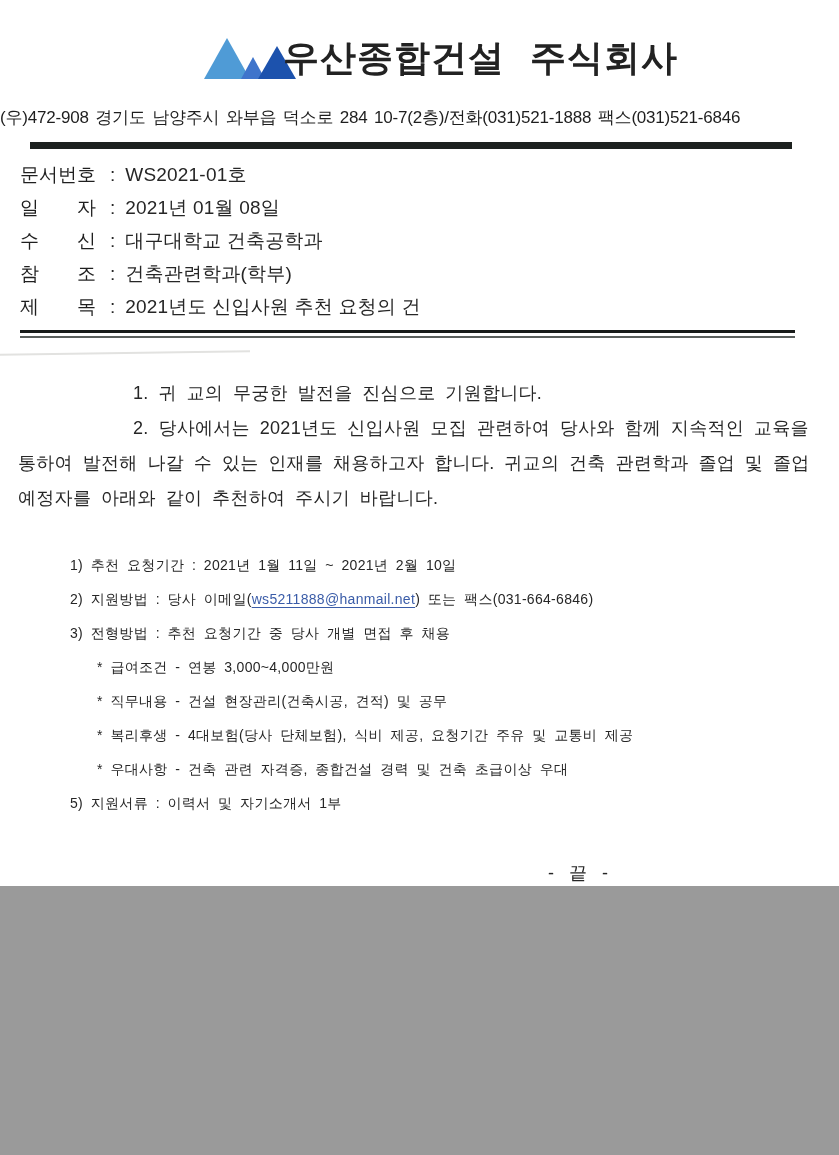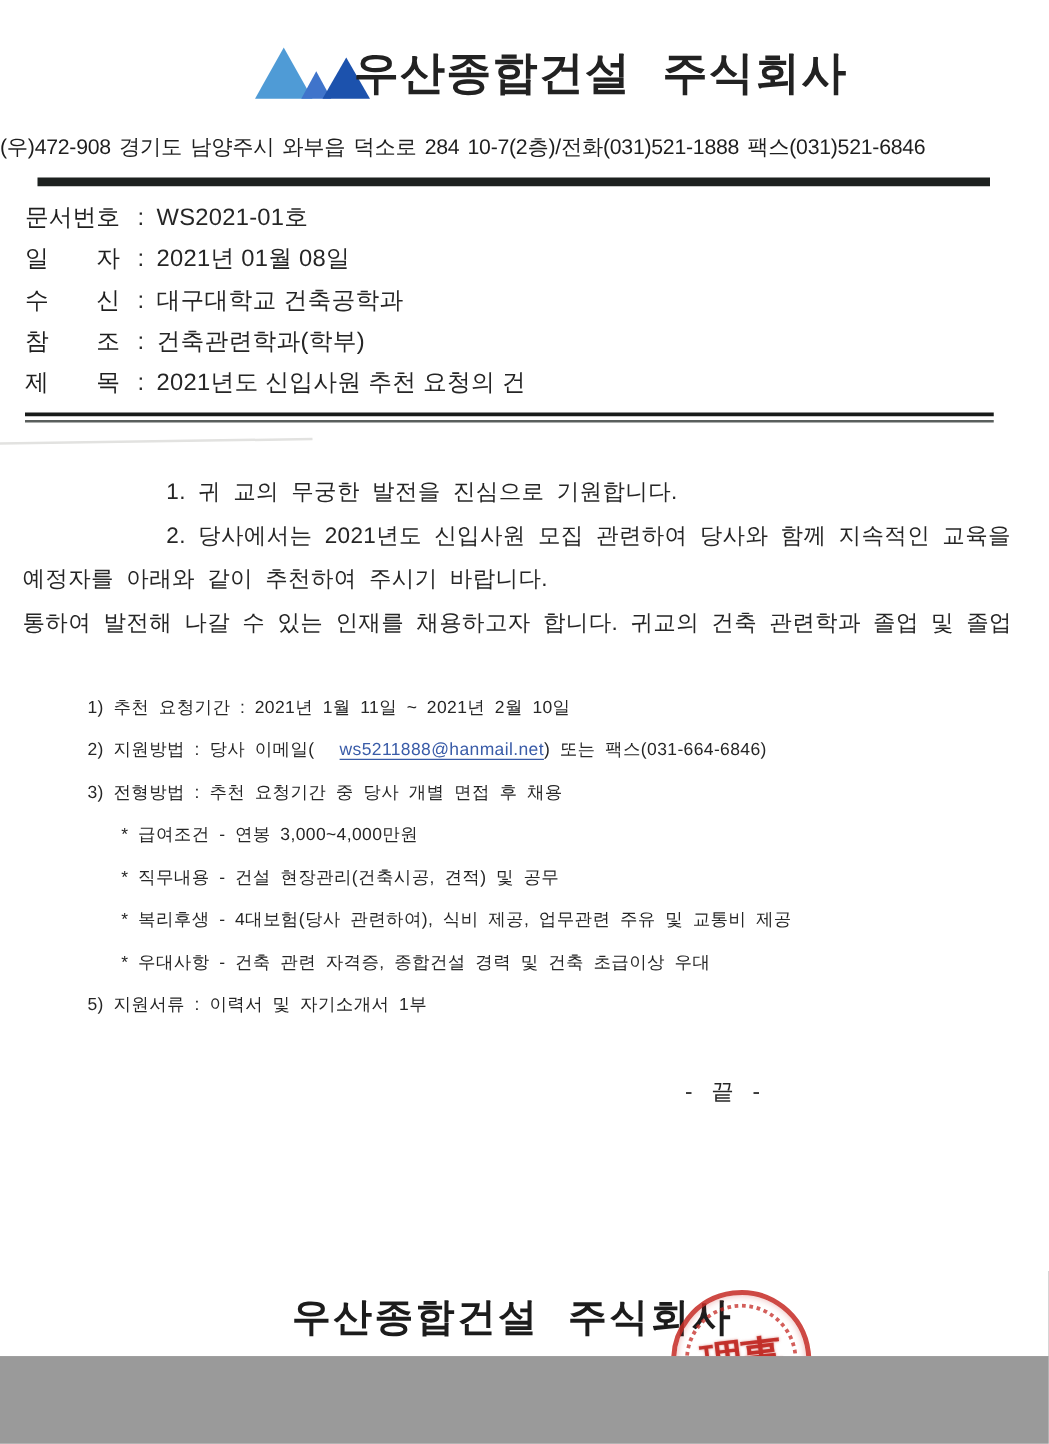--- a/index.html
+++ b/index.html
@@ -1,18 +1,18 @@
 <!DOCTYPE html>
 <html><head>
 <meta charset="utf-8">
 <style>
   html,body{margin:0;padding:0;background:#9a9a9a;}
   .sheet{
     position:relative;
-    width:839px;height:1085px;
+    width:839px;height:886px;
     margin:0 auto;
     background:#ffffff;
     font-family:"Liberation Sans", sans-serif;
     color:#262626;
     overflow:hidden;
   }
   
   .logo{position:absolute;left:204px;top:38px;display:flex;align-items:flex-end;}
   .tri{width:0;height:0;border-style:solid;border-top:0;}
   .tri-1{border-left:23px solid transparent;border-right:23px solid transparent;border-bottom:41px solid #4f9bd6;}
@@ -39,21 +39,21 @@
   .rule-double-b{position:absolute;left:20px;top:336px;width:775px;height:2px;background:#5a5f5d;}
   .scan-artifact{position:absolute;left:0;top:352px;width:250px;height:2px;background:#e2e2e0;transform:rotate(-0.8deg);}
   
   .bodytext{position:absolute;left:18px;top:376px;font-size:18px;line-height:35px;}
   .bodyline{white-space:nowrap;word-spacing:4.5px;letter-spacing:0.3px;}
   .indent{padding-left:115px;}
   
   .list{position:absolute;left:70px;top:548px;font-size:14px;line-height:34px;}
   .list-line{white-space:nowrap;word-spacing:3.5px;letter-spacing:0.3px;}
   .sub{padding-left:27px;}
-  a.mail{color:#3a5ca8;text-decoration:underline;text-underline-offset:3px;margin-left:20px;}
+  a.mail{color:#3a5ca8;text-decoration:underline;text-underline-offset:3px;}
   .end-mark{position:absolute;left:548px;top:861px;font-size:18px;letter-spacing:2px;word-spacing:6px;white-space:nowrap;}
   
   .footer-company{
     position:absolute;left:0;top:1033px;width:820px;text-align:center;
     font-size:31px;font-weight:700;letter-spacing:2px;word-spacing:12px;color:#1c1c1c;white-space:nowrap;
   }
   .footer-ceo{
     position:absolute;left:0;top:1084px;width:820px;text-align:center;
     font-size:30px;font-weight:700;letter-spacing:4px;word-spacing:10px;color:#0f766e;white-space:nowrap;
   }
@@ -102,31 +102,31 @@
     </div>
   </div>
 
   <div class="rule-double-a"></div>
   <div class="rule-double-b"></div>
   <div class="scan-artifact"></div>
 
   <div class="bodytext">
     <div class="bodyline indent">1. 귀 교의 무궁한 발전을 진심으로 기원합니다.</div>
     <div class="bodyline indent">2. 당사에서는 2021년도 신입사원 모집 관련하여 당사와 함께 지속적인 교육을</div>
+    <div class="bodyline">통하여 발전해 나갈 수 있는 인재를 채용하고자 합니다. 귀교의 건축 관련학과 졸업 및 졸업</div>
     <div class="bodyline">예정자를 아래와 같이 추천하여 주시기 바랍니다.</div>
-    <div class="bodyline">통하여 발전해 나갈 수 있는 인재를 채용하고자 합니다. 귀교의 건축 관련학과 졸업 및 졸업</div>
   </div>
 
   <div class="list">
     <div class="list-line">1) 추천 요청기간 : 2021년 1월 11일 ~ 2021년 2월 10일</div>
     <div class="list-line"><span>2) 지원방법 : 당사 이메일(</span><a class="mail" href="#">ws5211888@hanmail.net</a><span>) 또는 팩스(031-664-6846)</span></div>
     <div class="list-line">3) 전형방법 : 추천 요청기간 중 당사 개별 면접 후 채용</div>
     <div class="list-line sub">* 급여조건 - 연봉 3,000~4,000만원</div>
     <div class="list-line sub">* 직무내용 - 건설 현장관리(건축시공, 견적) 및 공무</div>
-    <div class="list-line sub">* 복리후생 - 4대보험(당사 관련하여), 식비 제공, 업무관련 주유 및 교통비 제공</div>
+    <div class="list-line sub">* 복리후생 - 4대보험(당사 단체보험), 식비 제공, 요청기간 주유 및 교통비 제공</div>
     <div class="list-line sub">* 우대사항 - 건축 관련 자격증, 종합건설 경력 및 건축 초급이상 우대</div>
     <div class="list-line">5) 지원서류 : 이력서 및 자기소개서 1부</div>
   </div>
 
   <div class="end-mark">- 끝 -</div>
 
   <div class="footer-company">우산종합건설 주식회사</div>
   <div class="footer-ceo">대표이사 채 종 필  (인)</div>
 
   <div class="stamp">

